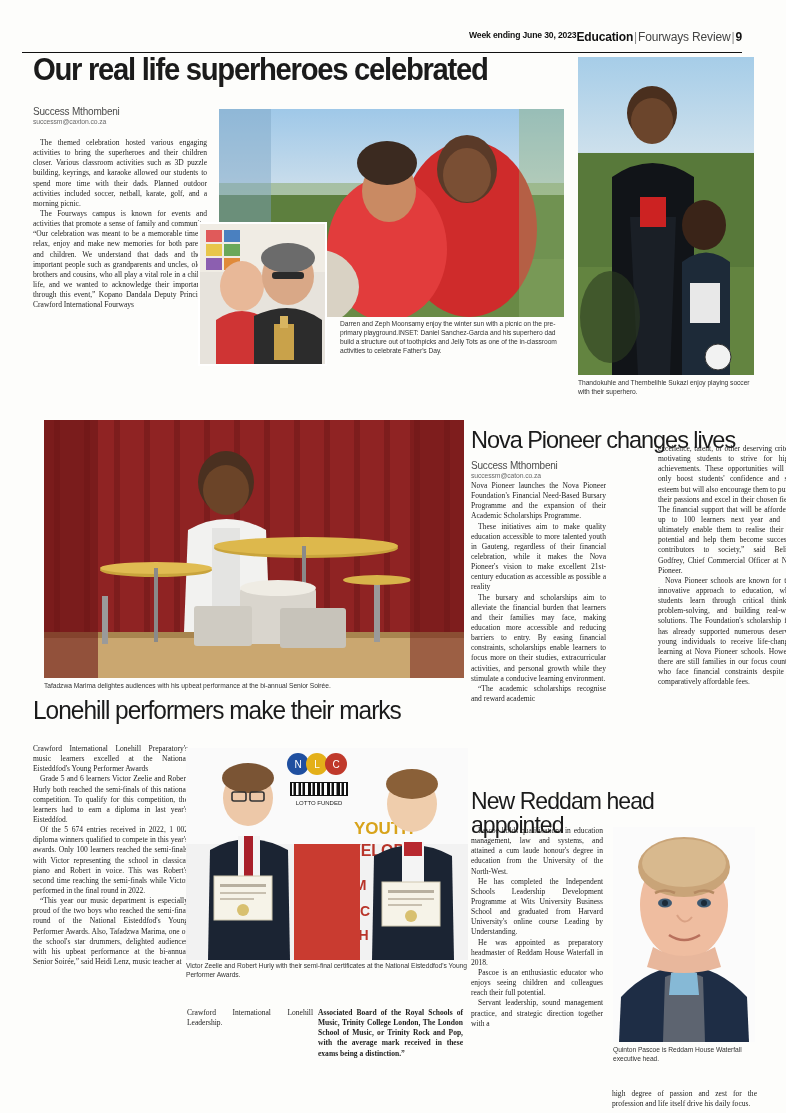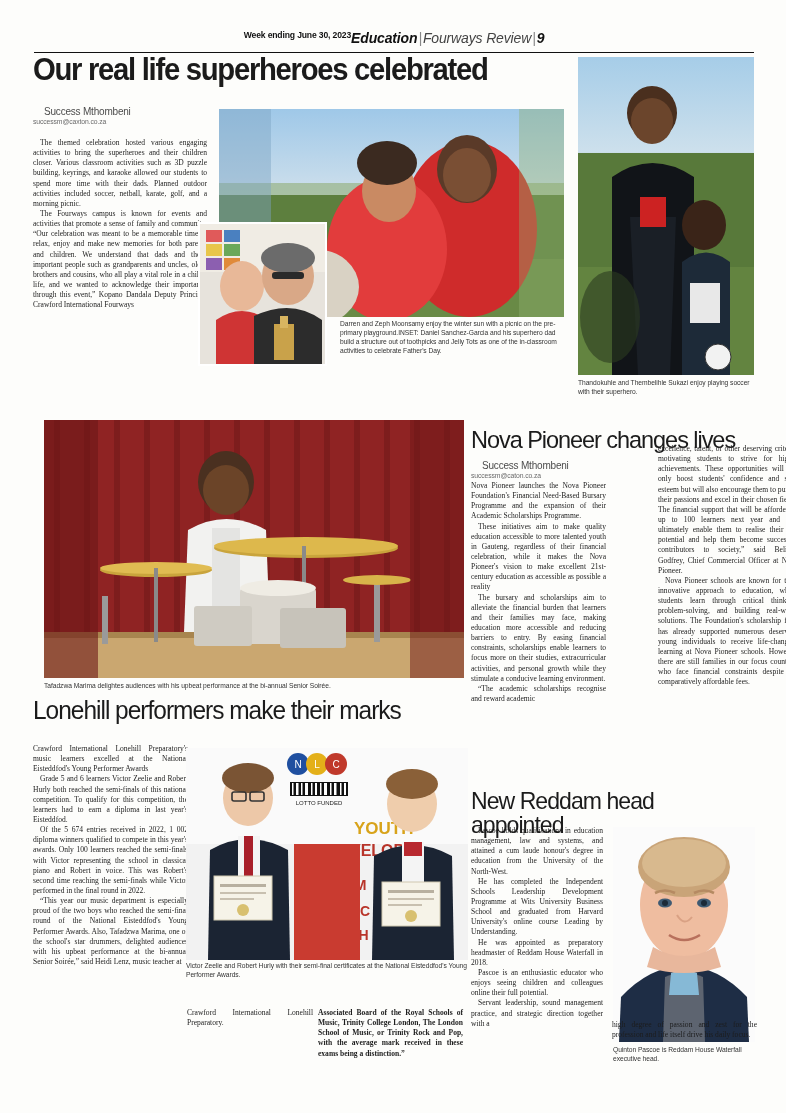--- a/index.html
+++ b/index.html
@@ -13,31 +13,31 @@
   }
   .page{
     position:absolute;
     left:0;top:0;
     width:786px;height:1113px;
     background:#fdfdfb;
     padding:0;
   }
   
   .masthead{
-    position:absolute;left:34px;top:30px;width:720px;height:22px;
+    position:absolute;left:22px;top:30px;width:720px;height:22px;
     border-bottom:1.6px solid #111;
-    display:flex;align-items:flex-start;justify-content:center;
+    display:flex;align-items:flex-start;justify-content:flex-end;
   }
   .masthead .left{
     font-family:"Liberation Sans", sans-serif;
     font-weight:bold;font-size:8.6px;letter-spacing:-0.15px;color:#111;
   }
   .masthead .right{
     font-family:"Liberation Sans", sans-serif;
-    font-size:14px;color:#444;letter-spacing:-0.15px;font-style:italic;
+    font-size:12px;color:#444;letter-spacing:-0.15px;
   }
   .masthead .right b{color:#111;}
   .masthead .right .sep{color:#888;padding:0 1px;}
 
   
   .hl-super{
     position:absolute;left:33px;top:54px;width:540px;
     font-family:"Liberation Sans", sans-serif;
     font-weight:bold;
     font-size:31.5px;
@@ -60,21 +60,21 @@
   }
   .hl-reddam{
     position:absolute;left:471px;top:789px;width:290px;
     font-family:"Liberation Sans", sans-serif;
     font-size:24px;letter-spacing:-1.0px;line-height:1.0;color:#1b1b1b;
     transform:scaleX(0.96);transform-origin:left top;
   }
 
   
   .byline{font-family:"Liberation Sans", sans-serif;}
-  .byline .name{font-size:10px;color:#4c4c4c;letter-spacing:-0.2px;line-height:1.22;margin-left:11px;}
+  .byline .name{font-size:10px;color:#4c4c4c;letter-spacing:-0.2px;line-height:1.22;}
   .byline .mail{font-size:6.8px;color:#6a6a6a;letter-spacing:-0.1px;line-height:1.3;}
 
   .by-super{position:absolute;left:33px;top:106px;width:180px;}
   .by-nova{position:absolute;left:471px;top:460px;width:140px;}
 
   
   .col{
     font-family:"Liberation Serif", serif;
     font-size:7.55px;
     line-height:1.345;
@@ -89,21 +89,21 @@
   .super-col{position:absolute;left:33px;top:138px;width:174px;}
   
   .nova-c1{position:absolute;left:471px;top:481px;width:135px;}
   .nova-c2{position:absolute;left:614px;top:444px;width:140px;margin-left:44px;}
   
   .lone-c1{position:absolute;left:33px;top:744px;width:155px;}
   .lone-c2{position:absolute;left:187px;top:1008px;width:126px;}
   .lone-c3{position:absolute;left:318px;top:1008px;width:145px;font-weight:bold;}
   
   .red-c1{position:absolute;left:471px;top:826px;width:132px;}
-  .red-c2{position:absolute;left:612px;top:1020px;width:145px;}
+  .red-c2{position:absolute;left:612px;top:1089px;width:145px;}
 
   
   .ph{position:absolute;overflow:hidden;background:#c8ccd0;}
   .cap{
     position:absolute;
     font-family:"Liberation Sans", sans-serif;
     font-size:6.7px;
     line-height:1.33;
     color:#333;
     letter-spacing:-0.05px;
@@ -339,21 +339,21 @@
       <rect x="202" y="142" width="46" height="3" fill="#b8b0a0"></rect>
       <rect x="202" y="150" width="46" height="2" fill="#c8c0b0"></rect>
       <rect x="202" y="156" width="34" height="2" fill="#c8c0b0"></rect>
       <circle cx="225" cy="168" r="6" fill="#d8c070"></circle>
       <rect x="108" y="96" width="66" height="116" fill="#c93b30"></rect>
     </svg>
   </div>
   <div class="cap cap-certificates">Victor Zeelie and Robert Hurly with their semi-final certificates at the National Eisteddfod's Young Performer Awards.</div>
 
   <div class="col lone-c2">
-    <p class="first">Crawford International Lonehill Preparatory.</p>
+    <p class="first">Crawford International Lonehill Leadership.</p>
   </div>
 
   <div class="col lone-c3">
     <p class="first">Associated Board of the Royal Schools of Music, Trinity College London, The London School of Music, or Trinity Rock and Pop, with the average mark received in these exams being a distinction.”</p>
   </div>
 
   <div class="hl-nova">Nova Pioneer changes lives</div>
 
   <div class="by-nova byline">
     <div class="name">Success Mthombeni</div>
@@ -371,21 +371,21 @@
     <p class="first">excellence, talent, or other deserving criteria, motivating students to strive for higher achievements. These opportunities will not only boost students' confidence and self-esteem but will also encourage them to pursue their passions and excel in their chosen fields. The financial support that will be afforded to up to 100 learners next year and will ultimately enable them to realise their full potential and help them become successful contributors to society,” said Belinda Godfrey, Chief Commercial Officer at Nova Pioneer.</p>
     <p>Nova Pioneer schools are known for their innovative approach to education, where students learn through critical thinking, problem-solving, and building real-world solutions. The Foundation's scholarship fund has already supported numerous deserving young individuals to receive life-changing learning at Nova Pioneer schools. However, there are still families in our focus countries who face financial constraints despite the comparatively affordable fees.</p>
   </div>
 
   <div class="hl-reddam">New Reddam head appointed</div>
 
   <div class="col red-c1">
     <p>Pascoe holds qualifications in education management, law and systems, and attained a cum laude honour's degree in education from the University of the North-West.</p>
     <p>He has completed the Independent Schools Leadership Development Programme at Wits University Business School and graduated from Harvard University's online course Leading by Understanding.</p>
     <p>He was appointed as preparatory headmaster of Reddam House Waterfall in 2018.</p>
-    <p>Pascoe is an enthusiastic educator who enjoys seeing children and colleagues online their full potential.</p>
+    <p>Pascoe is an enthusiastic educator who enjoys seeing children and colleagues reach their full potential.</p>
     <p>Servant leadership, sound management practice, and strategic direction together with a</p>
   </div>
 
   <div class="ph" id="photo-pascoe">
     <svg width="142" height="215" viewBox="0 0 142 215" preserveAspectRatio="none">
       <rect width="142" height="215" fill="#fbfbfb"></rect>
       <path d="M6 215 L8 170 Q36 140 71 138 Q106 140 134 170 L136 215 Z" fill="#1e2d45"></path>
       <path d="M50 215 L52 150 Q71 142 90 150 L92 215 Z" fill="#5d6470"></path>
       <path d="M56 168 L58 146 Q71 140 84 146 L86 168 Z" fill="#86b9d6"></path>
       <ellipse cx="71" cy="78" rx="44" ry="54" fill="#efbda0"></ellipse>

